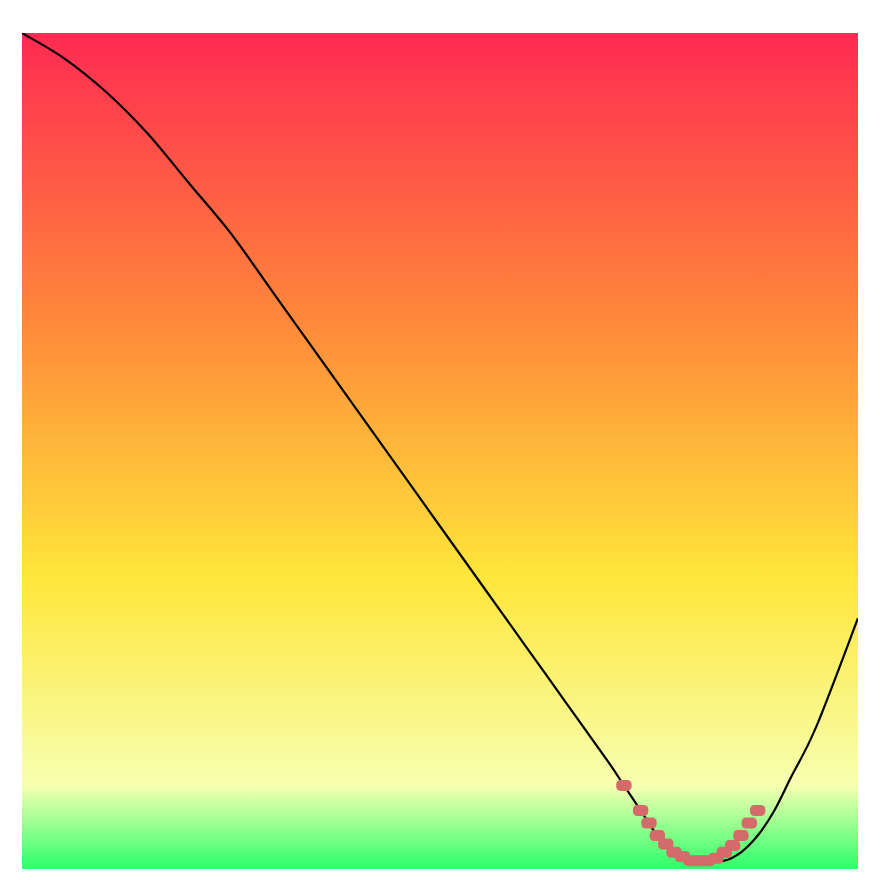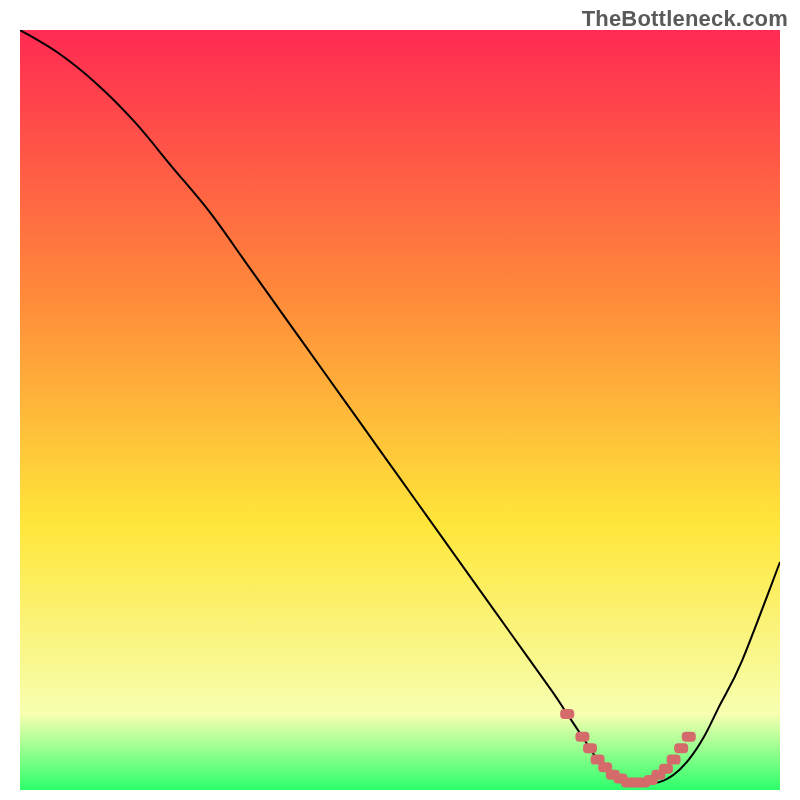--- a/index.html
+++ b/index.html
@@ -36,21 +36,20 @@
   .plot-svg {
     width: 100%;
     height: 100%;
     display: block;
   }
 </style>
 </head>
 <body>
 
 <div class="container">
-  <div class="watermark">TheBottleneck.com</div>
 
   <div class="plot-area">
     <svg class="plot-svg" viewBox="0 0 760 760" preserveAspectRatio="none">
       <defs>
         <linearGradient id="bg-grad" x1="0" y1="0" x2="0" y2="1">
           <stop id="g-stop-0" offset="0%" stop-color="#ff2a52"></stop>
           <stop id="g-stop-1" offset="35%" stop-color="#ff8a3a"></stop>
           <stop id="g-stop-2" offset="65%" stop-color="#ffe63a"></stop>
           <stop id="g-stop-3" offset="90%" stop-color="#f7ffb0"></stop>
           <stop id="g-stop-4" offset="100%" stop-color="#2cff6a"></stop>

